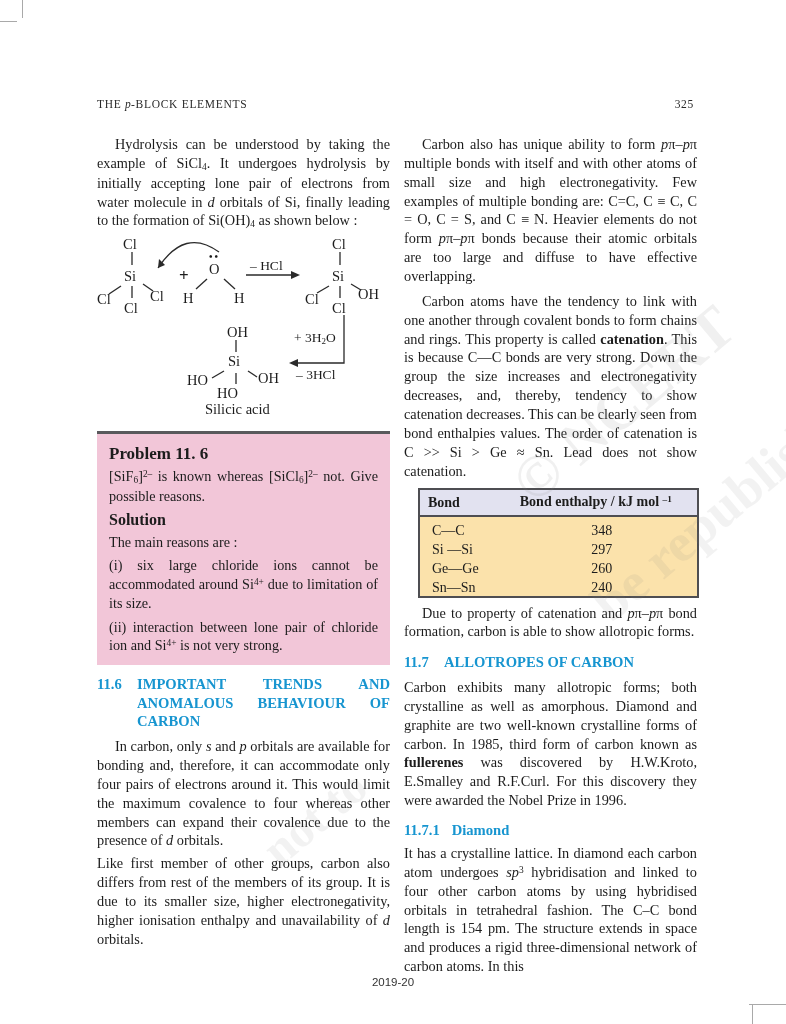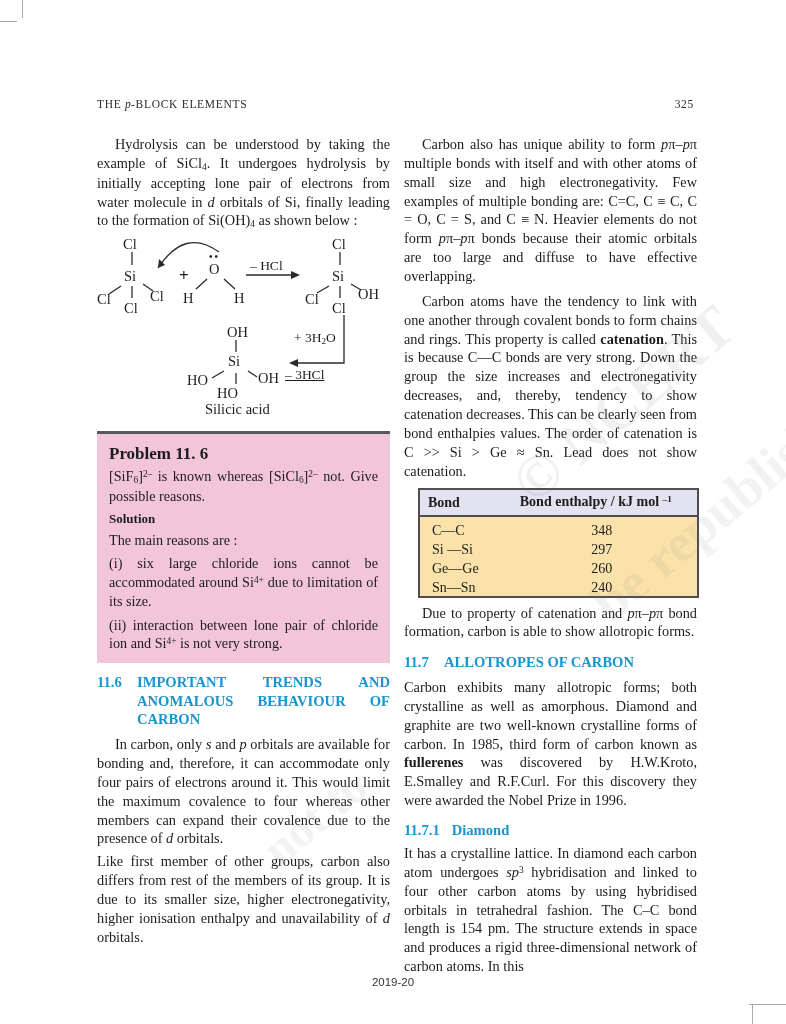--- a/index.html
+++ b/index.html
@@ -36,21 +36,21 @@
   .diagram .lbl{position:absolute;line-height:1;white-space:nowrap;}
   .diagram .small{font-size:13.5px;}
   .diagram .plus{font-size:17px;font-weight:bold;}
   .diagram .dots{font-size:10px;letter-spacing:2px;font-weight:bold;}
   .diagram .caption{font-size:14.5px;}
   
   .problem{background:#f2c6d8;border-top:3.5px solid #59595c;padding:9px 12px 10px 12px;
            margin:6px 0 0 0;}
   .problem .ptitle{font-weight:bold;font-size:17px;margin:1px 0 3px 0;}
   .problem .p{margin-bottom:5px;font-size:14.2px;}
-  .problem .sol{font-weight:bold;font-size:13px;margin:2px 0 4px 0;}
+  .problem .sol{font-weight:bold;font-size:16px;margin:2px 0 4px 0;}
   
   .btable{width:281px;margin:8px 0 6px 14px;border:2px solid #4e4e52;border-collapse:collapse;
           font-size:14px;}
   .btable thead th{background:#e2e2f0;font-weight:bold;text-align:left;
           padding:4px 6px 4px 8px;border-bottom:2px solid #4e4e52;font-size:14px;}
   .btable thead th.c2{text-align:center;padding-left:0;}
   .btable tbody{background:#fbe2ab;}
   .btable tbody td{padding:1.5px 6px 1.5px 12px;}
   .btable tbody td.val{text-align:center;}
   .btable tbody tr:first-child td{padding-top:6px;}
@@ -127,21 +127,21 @@
         <span class="lbl" style="left:114px;top:27px;">O</span>
         <span class="lbl" style="left:88px;top:56px;">H</span>
         <span class="lbl" style="left:139px;top:56px;">H</span>
         <span class="lbl small" style="left:155px;top:24px;">– HCl</span>
         <span class="lbl" style="left:237px;top:2px;">Cl</span>
         <span class="lbl" style="left:237px;top:34px;">Si</span>
         <span class="lbl" style="left:210px;top:57px;">Cl</span>
         <span class="lbl" style="left:263px;top:52px;">OH</span>
         <span class="lbl" style="left:237px;top:66px;">Cl</span>
         <span class="lbl small" style="left:199px;top:96px;">+ 3H<sub>2</sub>O</span>
-        <span class="lbl small" style="left:190px;top:133px;text-decoration:underline;">– 3HCl</span>
+        <span class="lbl small" style="left:201px;top:133px;">– 3HCl</span>
         <span class="lbl" style="left:132px;top:90px;">OH</span>
         <span class="lbl" style="left:133px;top:119px;">Si</span>
         <span class="lbl" style="left:92px;top:138px;">HO</span>
         <span class="lbl" style="left:163px;top:136px;">OH</span>
         <span class="lbl" style="left:122px;top:151px;">HO</span>
         <span class="lbl caption" style="left:110px;top:167px;">Silicic acid</span>
       </div>
 
       <div class="problem">
         <div class="ptitle">Problem 11. 6</div>

